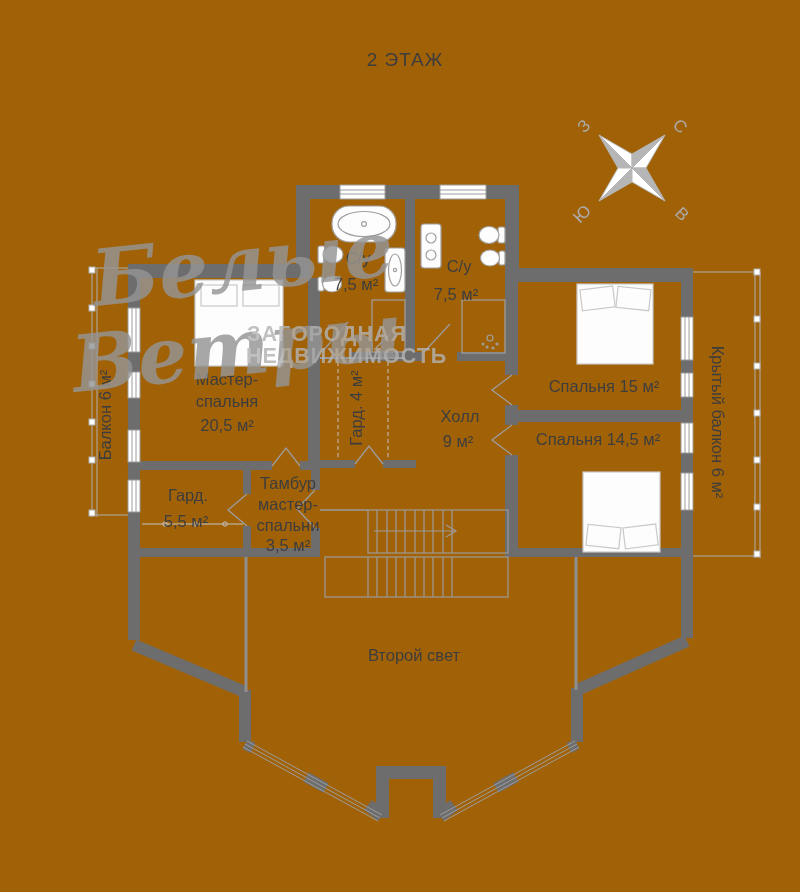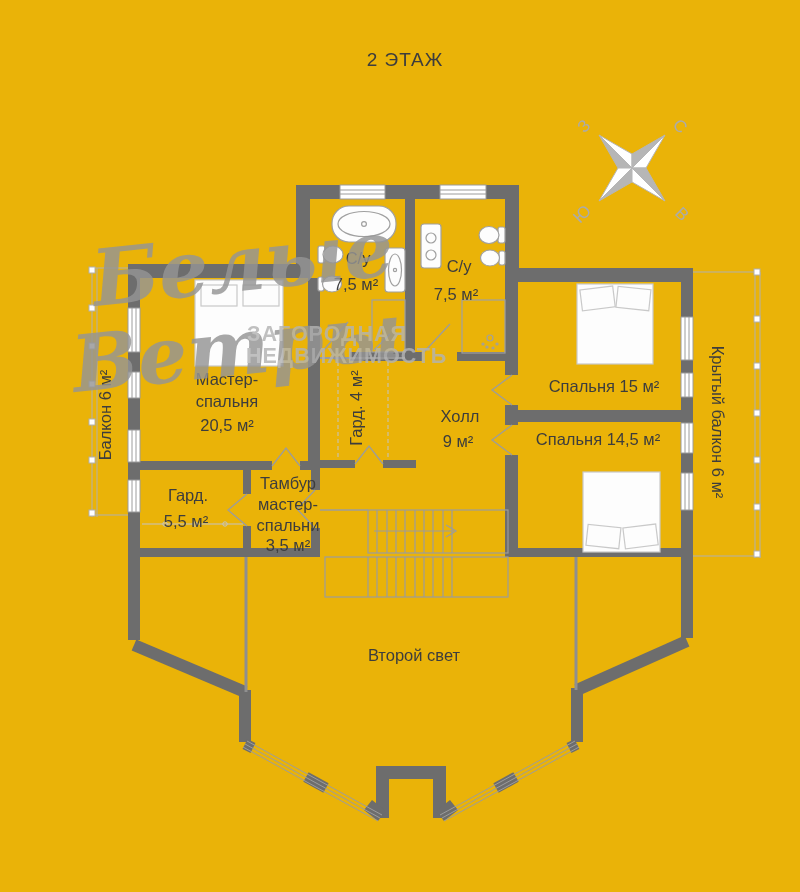--- a/index.html
+++ b/index.html
@@ -1,16 +1,16 @@
 <!DOCTYPE html>
 <html><head>
 <meta charset="utf-8">
 <style>
   html,body{margin:0;padding:0;background:#ffffff;}
-  .page{position:relative;width:800px;height:892px;background:#eab308;overflow:hidden;
+  .page{position:relative;width:800px;height:892px;background:#a16207;overflow:hidden;
         font-family:"Liberation Sans",sans-serif;}
   svg{display:block;}
   svg text{font-family:"Liberation Sans",sans-serif;fill:#3d3d3d;}
   .rlabel{font-size:16.5px;}
   .title{font-size:19px;letter-spacing:1px;}
   .script{font-family:"DejaVu Serif",serif;font-style:italic;font-weight:bold;fill:#959595;}
   .caps{font-size:21.5px;fill:#b3b3b3;letter-spacing:1px;font-weight:bold;}
   .compass-letter{font-size:17px;fill:#ababab;}
 </style>
 </head>

